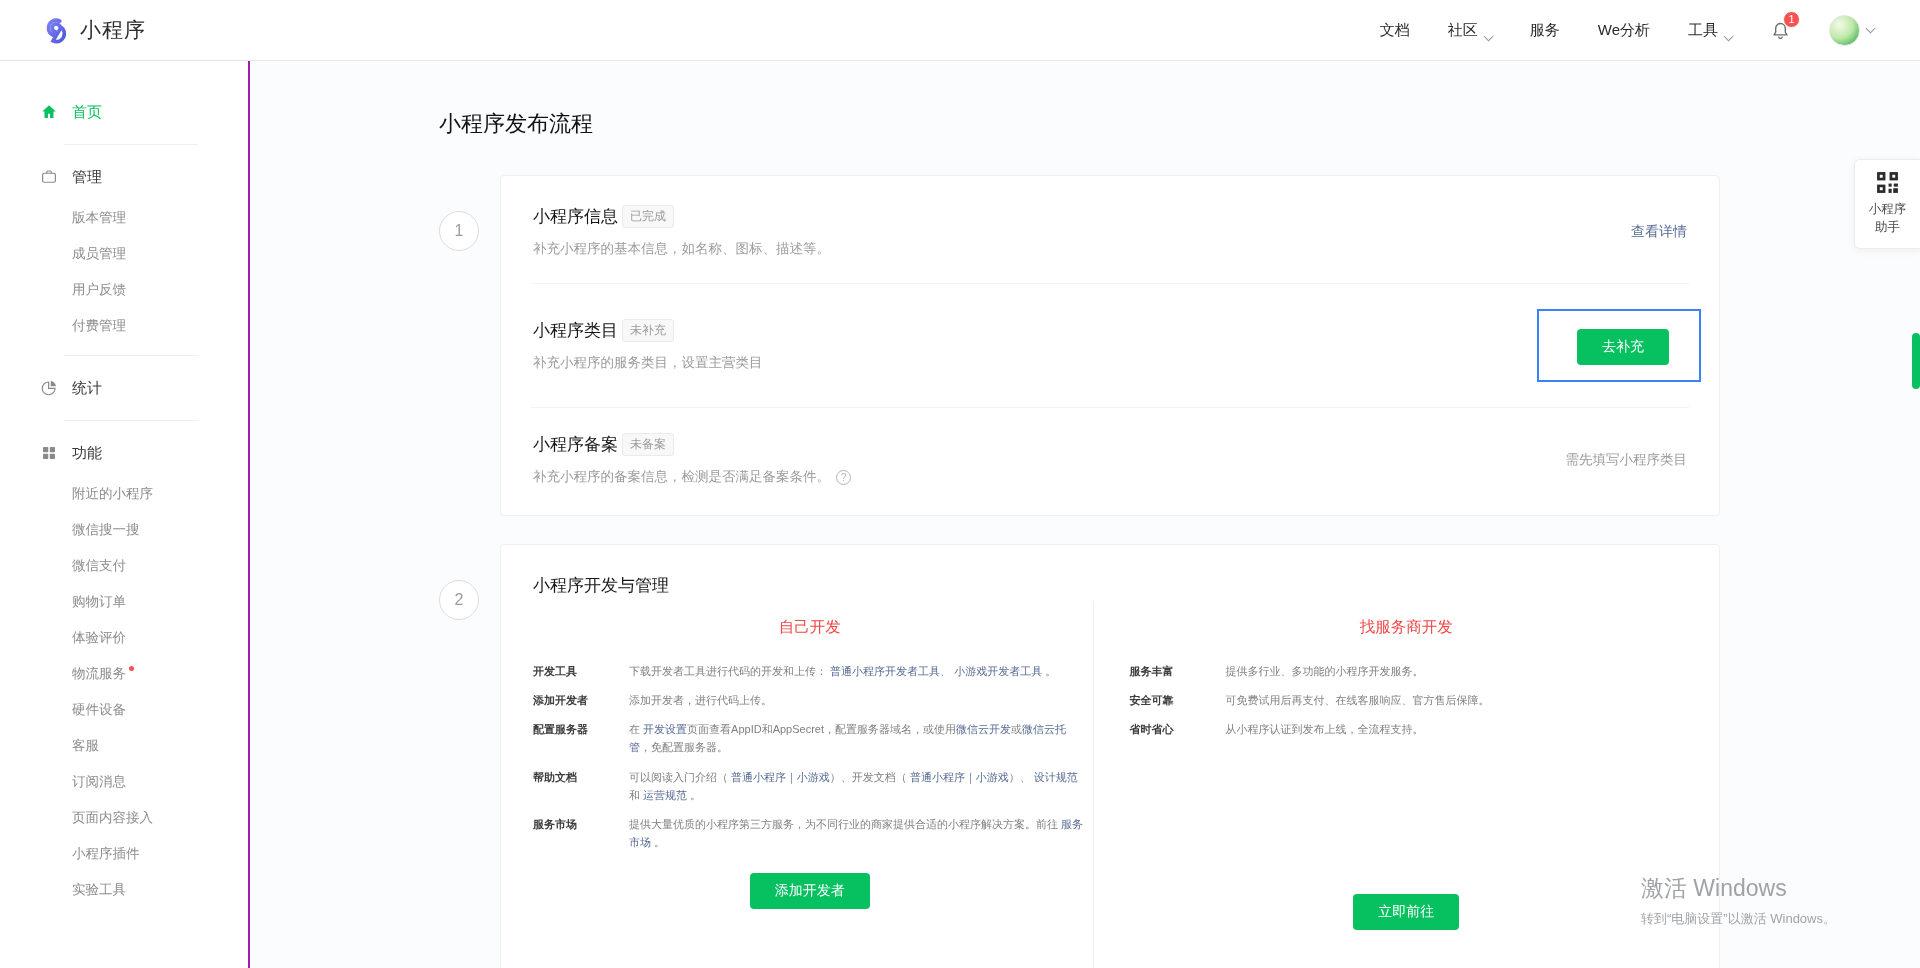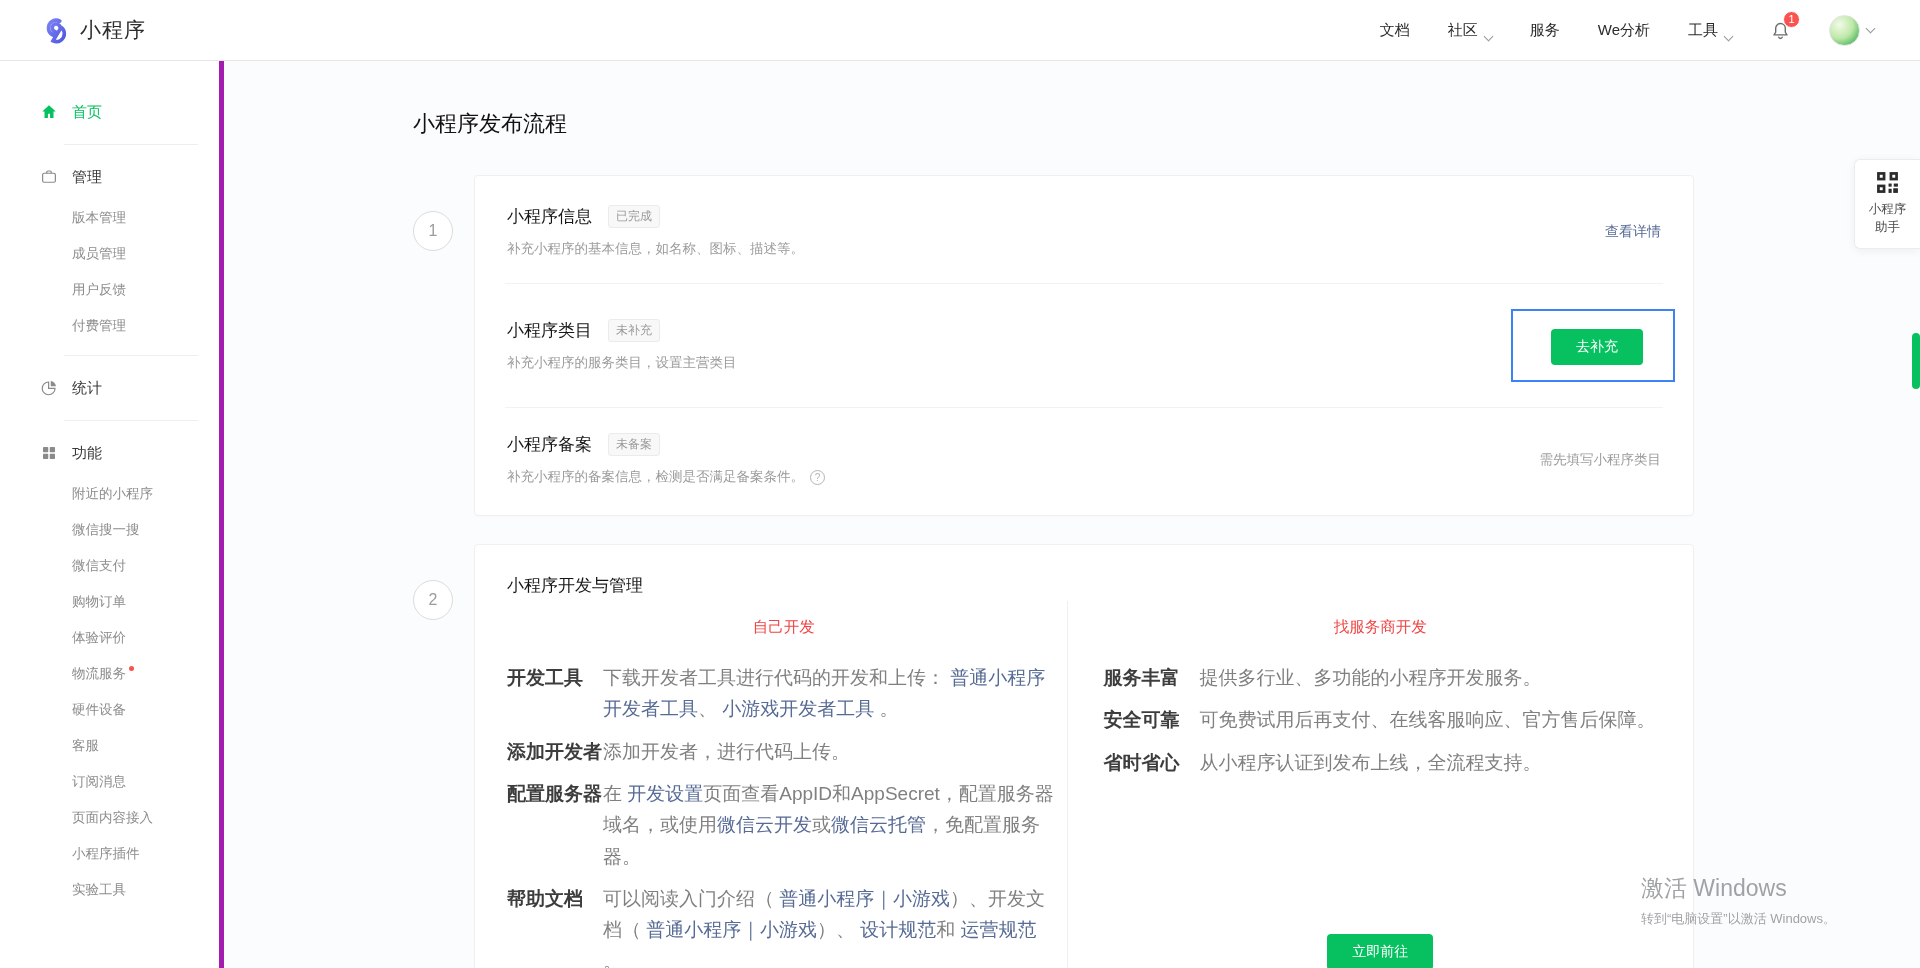--- a/index.html
+++ b/index.html
@@ -24,21 +24,21 @@
                 background: #fa5151; color: #fff; font-size: 11px; display: flex; align-items: center;
                 justify-content: center; padding: 0 4px; border: 1px solid #fff; }
   .avatar-wrap { display: flex; align-items: center; gap: 7px; cursor: pointer; }
   .avatar { width: 31px; height: 31px; border-radius: 50%; border: 1px solid #e3e3e3;
             background: radial-gradient(circle at 32% 30%, #f2fbe9, #bfe8a8 48%, #5ec06a 78%, #3da7a0); }
 
   
   .layout { display: flex; height: 907px; position: relative; background: #fbfcfd; }
 
   
-  .sidebar { width: 224px; background: #fff; border-right: 5px solid #a21caf;
+  .sidebar { width: 250px; background: #fff; border-right: 2px solid #a21caf;
              padding: 30px 0 0 40px; flex-shrink: 0; overflow: hidden; }
   .side-item { display: flex; align-items: center; gap: 14px; height: 42px; font-size: 15px;
                color: #3a3a3a; cursor: pointer; }
   .side-item.home .label { color: #07c160; }
   .side-icon { width: 18px; height: 18px; display: inline-flex; }
   .side-divider { width: 134px; border-top: 1px solid #eee; margin: 11px 0 11px 24px; }
   .side-sub { list-style: none; margin-top: 2px; }
   .side-sub li { height: 36px; display: flex; align-items: center; padding-left: 32px;
                  font-size: 13.5px; color: #8c8c8c; cursor: pointer; }
   .red-dot { width: 5px; height: 5px; background: #fa5151; border-radius: 50%; margin: -12px 0 0 3px; }
@@ -50,41 +50,41 @@
   .step-num { width: 40px; height: 40px; border: 1px solid #dcdcdc; border-radius: 50%; background: #fff;
               display: flex; align-items: center; justify-content: center; font-size: 16px; color: #9c9c9c;
               margin: 36px 21px 0 0; flex-shrink: 0; }
   .card { flex: 1; max-width: 1220px; background: #fff; border: 1px solid #f0f0f1; border-radius: 4px;
           padding: 4px 30px; box-shadow: 0 1px 3px rgba(0,0,0,0.02); }
 
   
   .process-row { display: flex; align-items: center; justify-content: space-between;
                  padding: 25px 2px; border-bottom: 1px solid #f2f2f2; }
   .process-row:last-child { border-bottom: none; }
-  .row-title-line { display: flex; align-items: flex-end; gap: 16px; }
+  .row-title-line { display: flex; align-items: flex-end; gap: 4px; }
   .row-title { font-size: 17px; font-weight: 500; color: #161616; }
   .badge { font-size: 12px; color: #9a9a9a; background: #f8f8f8; border: 1px solid #ebebeb;
            border-radius: 3px; padding: 2px 7px; }
   .row-desc { margin-top: 12px; font-size: 13.5px; color: #9b9b9b; display: flex; align-items: center; gap: 6px; }
   .link { color: #576b95; font-size: 14px; cursor: pointer; }
   .note { color: #9b9b9b; font-size: 13.5px; }
   .annotation-box { border: 2px solid #3b82f6; padding: 18px 30px 15px 38px; margin-right: -14px; }
   .btn-green { display: inline-block; background: #07c160; color: #fff; font-size: 14px;
                padding: 9px 25px; border-radius: 4px; border: none; cursor: pointer; white-space: nowrap; }
   .help-icon { width: 15px; height: 15px; border: 1px solid #b5b5b5; border-radius: 50%; color: #b5b5b5;
                font-size: 10px; display: inline-flex; align-items: center; justify-content: center;
                cursor: pointer; flex-shrink: 0; }
 
   
   .card2-title { font-size: 17px; font-weight: 500; color: #161616; padding: 25px 2px 4px; }
   .dev-cols { display: flex; }
   .dev-col { flex: 1; padding: 8px 6px 0 2px; }
   .dev-col.right { border-left: 1px solid #efefef; padding-left: 36px; }
   .col-title { text-align: center; font-size: 15.5px; font-weight: 500; color: #ef4444; margin: 8px 0 24px; }
-  .dev-row { display: flex; margin-bottom: 11px; font-size: 19px; line-height: 1.65; }
+  .dev-row { display: flex; margin-bottom: 11px; font-size: 11px; line-height: 1.65; }
   .dev-label { width: 96px; flex-shrink: 0; color: #3d3d3d; font-weight: 600; }
   .dev-text { color: #808080; flex: 1; max-width: 470px; }
   .inline-link { color: #576b95; cursor: pointer; }
   .col-btn-row { text-align: center; margin: 22px 0 40px; }
 
   
   .assistant { position: absolute; right: 0; top: 98px; width: 66px; background: #fff;
                border: 1px solid #ececec; border-right: none; border-radius: 6px 0 0 6px;
                box-shadow: 0 2px 10px rgba(0,0,0,0.06); padding: 10px 4px 12px; text-align: center;
                cursor: pointer; z-index: 8; }
@@ -293,20 +293,21 @@
             <div class="dev-row">
               <div class="dev-label">配置服务器</div>
               <div class="dev-text"><span>在 </span><a class="inline-link">开发设置</a><span>页面查看AppID和AppSecret，配置服务器域名，或使用</span><a class="inline-link">微信云开发</a><span>或</span><a class="inline-link">微信云托管</a><span>，免配置服务器。</span></div>
             </div>
             <div class="dev-row">
               <div class="dev-label">帮助文档</div>
               <div class="dev-text"><span>可以阅读入门介绍（ </span><a class="inline-link">普通小程序</a><a class="inline-link">｜</a><a class="inline-link">小游戏</a><span>）、开发文档（ </span><a class="inline-link">普通小程序</a><a class="inline-link">｜</a><a class="inline-link">小游戏</a><span>）、 </span><a class="inline-link">设计规范</a><span>和 </span><a class="inline-link">运营规范</a><span> 。</span></div>
             </div>
             <div class="dev-row">
               <div class="dev-label">服务市场</div>
+              <div class="dev-text"><span>提供大量优质的小程序第三方服务，为不同行业的商家提供合适的小程序解决方案。前往 </span><a class="inline-link">服务市场</a><span> 。</span></div>
             </div>
 
             <div class="col-btn-row">
               <button class="btn-green">添加开发者</button>
             </div>
           </div>
 
           <div class="dev-col right">
             <div class="col-title">找服务商开发</div>
 

